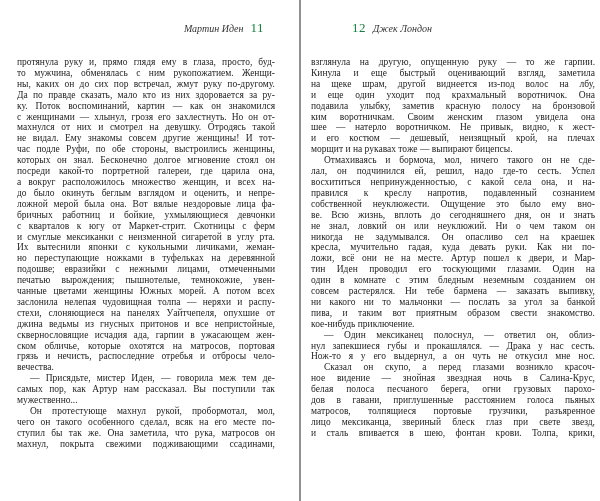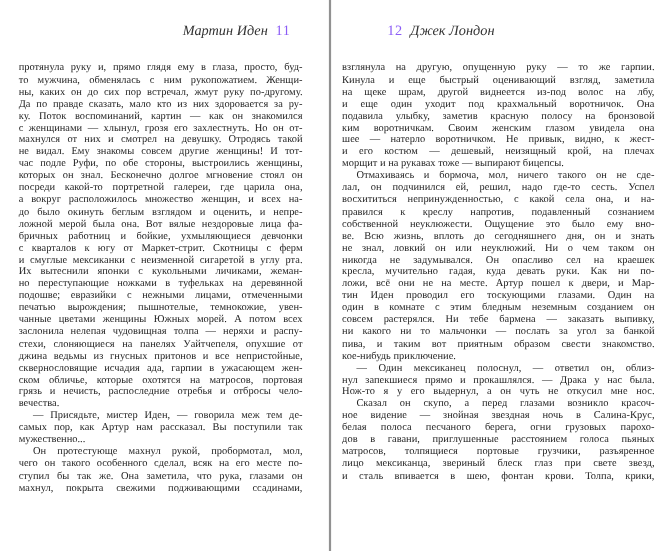--- a/index.html
+++ b/index.html
@@ -37,27 +37,27 @@
     top: 20px;
     display: flex;
     align-items: baseline;
     gap: 7px;
     white-space: nowrap;
   }
   .page.left  .running-head { right: 35px; }
   .page.right .running-head { left: 51px; }
   .head-italic {
     font-style: italic;
-    font-size: 13px;
+    font-size: 10px;
     color: #333333;
     text-align: right;
   }
   .page-num {
     font-size: 13px;
-    color: #8b5cf6;
+    color: #15803d;
     letter-spacing: 0.5px;
   }
 
   .text-block {
     position: absolute;
     top: 57px;
   }
   .page.left  .text-block { left: 5px;  width: 258px; margin-left: 12px; }
   .page.right .text-block { left: 10px; width: 284px; }
 
@@ -109,21 +109,21 @@
         <div class="line">джина ведьмы из гнусных притонов и все непристойные,</div>
         <div class="line">сквернословящие исчадия ада, гарпии в ужасающем жен-</div>
         <div class="line">ском обличье, которые охотятся на матросов, портовая</div>
         <div class="line">грязь и нечисть, распоследние отребья и отбросы чело-</div>
         <div class="line end">вечества.</div>
         <div class="line indent">— Присядьте, мистер Иден, — говорила меж тем де-</div>
         <div class="line">самых пор, как Артур нам рассказал. Вы поступили так</div>
         <div class="line end">мужественно...</div>
         <div class="line indent">Он протестующе махнул рукой, пробормотал, мол,</div>
         <div class="line">чего он такого особенного сделал, всяк на его месте по-</div>
-        <div class="line">ступил бы так же. Она заметила, что рука, глазами он</div>
+        <div class="line">ступил бы так же. Она заметила, что рука, матросов он</div>
         <div class="line">махнул, покрыта свежими подживающими ссадинами,</div>
       </div>
   </div>
 
   <div class="divider"></div>
 
   <div class="page right">
     <div class="running-head">
       <span class="page-num">12</span>
       <span class="head-italic">Джек Лондон</span>
@@ -148,21 +148,21 @@
         <div class="line">никогда не задумывался. Он опасливо сел на краешек</div>
         <div class="line">кресла, мучительно гадая, куда девать руки. Как ни по-</div>
         <div class="line">ложи, всё они не на месте. Артур пошел к двери, и Мар-</div>
         <div class="line">тин Иден проводил его тоскующими глазами. Один на</div>
         <div class="line">один в комнате с этим бледным неземным созданием он</div>
         <div class="line">совсем растерялся. Ни тебе бармена — заказать выпивку,</div>
         <div class="line">ни какого ни то мальчонки — послать за угол за банкой</div>
         <div class="line">пива, и таким вот приятным образом свести знакомство.</div>
         <div class="line end">кое-нибудь приключение.</div>
         <div class="line indent">— Один мексиканец полоснул, — ответил он, облиз-</div>
-        <div class="line">нул запекшиеся прямо и прокашлялся. — Драка у нас была.</div>
+        <div class="line">нул запекшиеся губы и прокашлялся. — Драка у нас сесть.</div>
         <div class="line">Нож-то я у его выдернул, а он чуть не откусил мне нос.</div>
         <div class="line indent">Сказал он скупо, а перед глазами возникло красоч-</div>
         <div class="line">ное видение — знойная звездная ночь в Салина-Крус,</div>
         <div class="line">белая полоса песчаного берега, огни грузовых парохо-</div>
         <div class="line">дов в гавани, приглушенные расстоянием голоса пьяных</div>
         <div class="line">матросов, толпящиеся портовые грузчики, разъяренное</div>
         <div class="line">лицо мексиканца, звериный блеск глаз при свете звезд,</div>
         <div class="line">и сталь впивается в шею, фонтан крови. Толпа, крики,</div>
       </div>
   </div>

